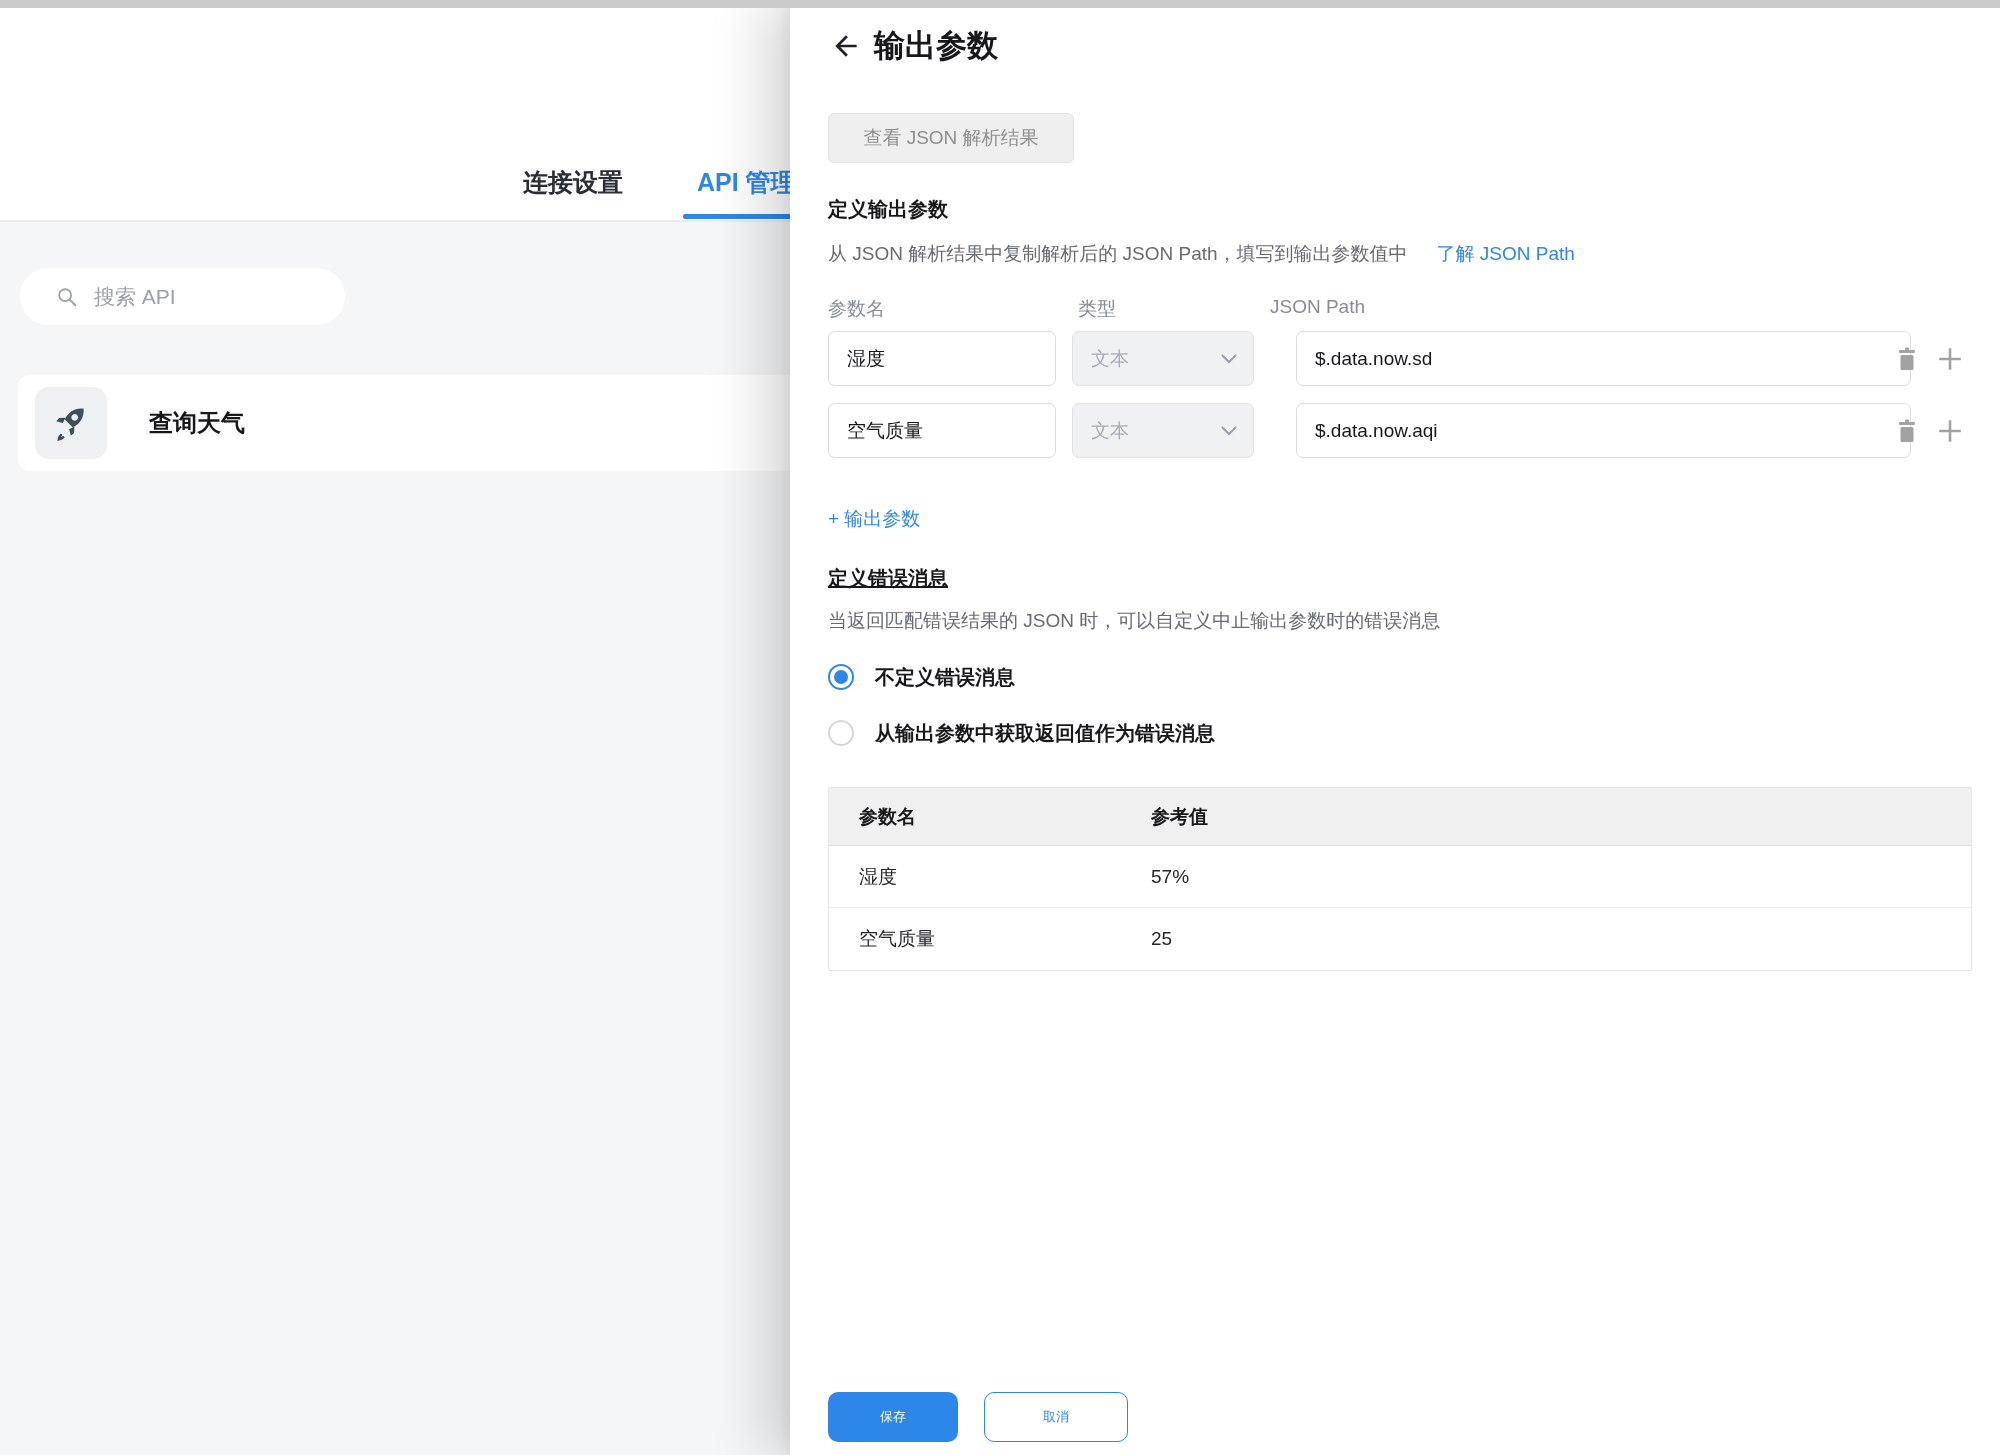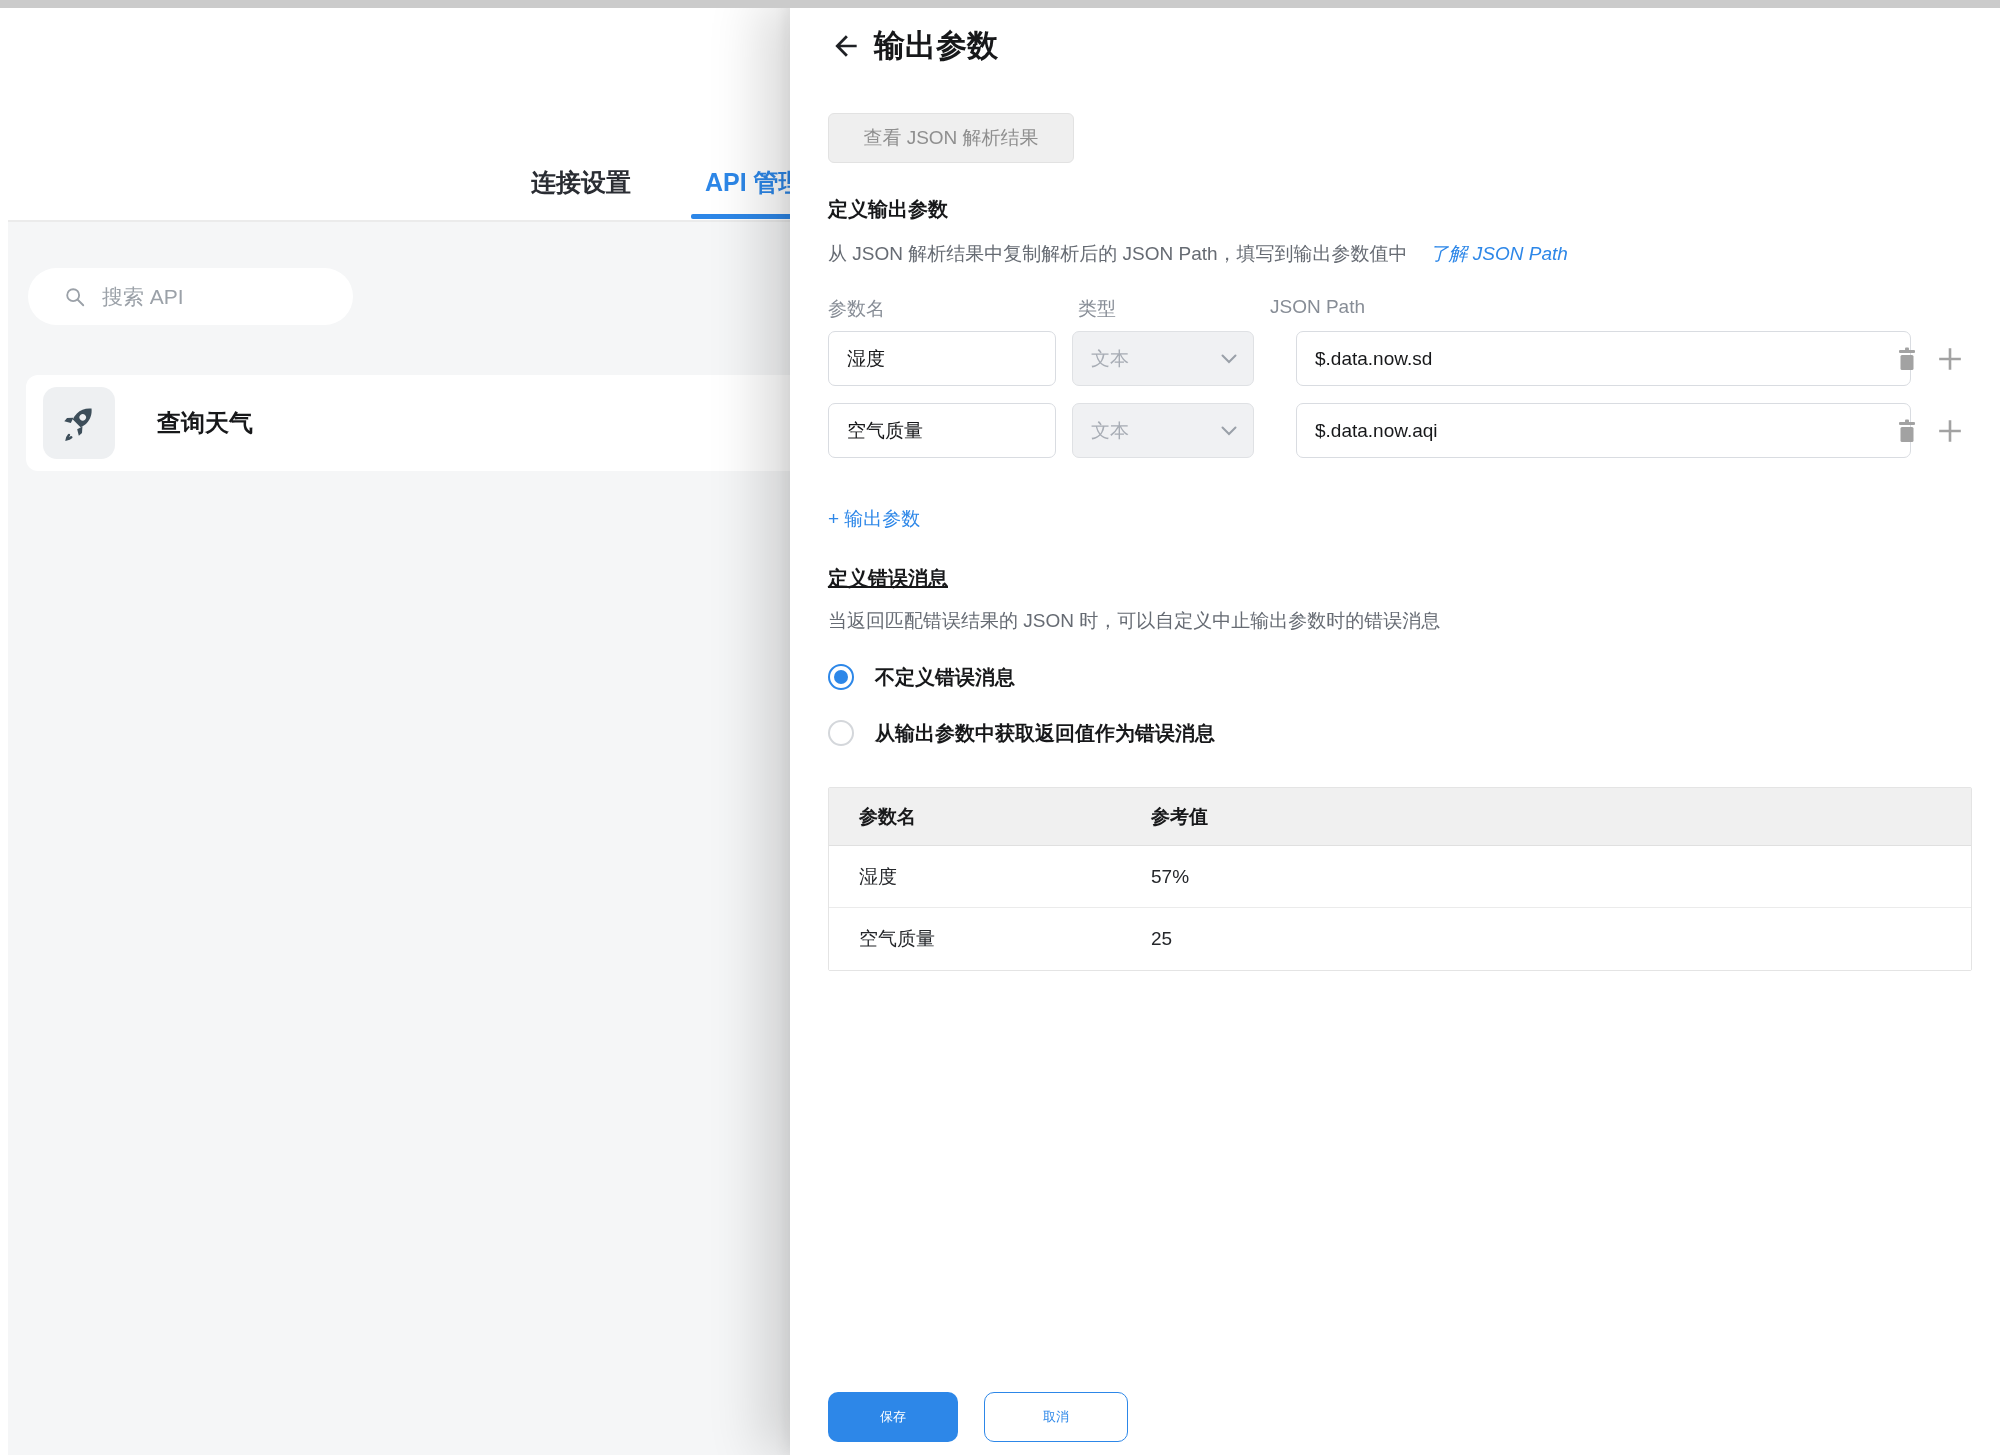--- a/index.html
+++ b/index.html
@@ -11,21 +11,21 @@
     overflow:hidden;
     color:#17181a;
   }
   .top-strip {
     position:absolute; top:0; left:0; width:2000px; height:8px;
     background:#cbcbcb; z-index:60;
   }
 
   
   .left-page {
-    position:absolute; top:8px; left:8px; width:790px; height:1447px;
+    position:absolute; top:8px; left:0; width:790px; height:1447px;
     background:#f5f6f7; overflow:hidden;
   }
   .tabbar {
     position:absolute; top:0; left:0; width:790px; height:214px;
     background:#ffffff; border-bottom:2px solid #ebebeb;
   }
   .tab {
     position:absolute; top:158px; height:56px;
     font-size:25px; font-weight:600; color:#2a2d33;
     cursor:pointer; white-space:nowrap;
@@ -74,21 +74,21 @@
     font-size:31px; font-weight:700; color:#17181a;
   }
   .json-btn {
     position:absolute; top:113px; left:38px; width:246px; height:50px;
     background:#efefef; border:1px solid #e2e2e2; border-radius:6px;
     font-family:"Liberation Sans", sans-serif;
     font-size:19px; color:#8f8f8f; cursor:pointer;
   }
   .sec-heading { position:absolute; left:38px; font-size:20px; font-weight:700; color:#17181a; }
   .sec-desc { position:absolute; left:38px; font-size:19px; color:#666b73; white-space:nowrap; }
-  .learn-link { color:var(--accent); margin-left:22px; cursor:pointer; text-decoration:none;font-style:italic; }
+  .learn-link { color:var(--accent); margin-left:29px; cursor:pointer; text-decoration:none; }
 
   .col-label { position:absolute; top:296px; font-size:19px; color:#878d96; }
 
   .param-row { position:absolute; left:0; width:1210px; height:55px; }
   .txt-input {
     position:absolute; top:0; height:55px;
     border:1px solid #d9dce1; border-radius:7px; background:#fff;
     font-family:"Liberation Sans", sans-serif;
     font-size:19px; color:#17181a; padding:0 18px; outline:none;
   }

